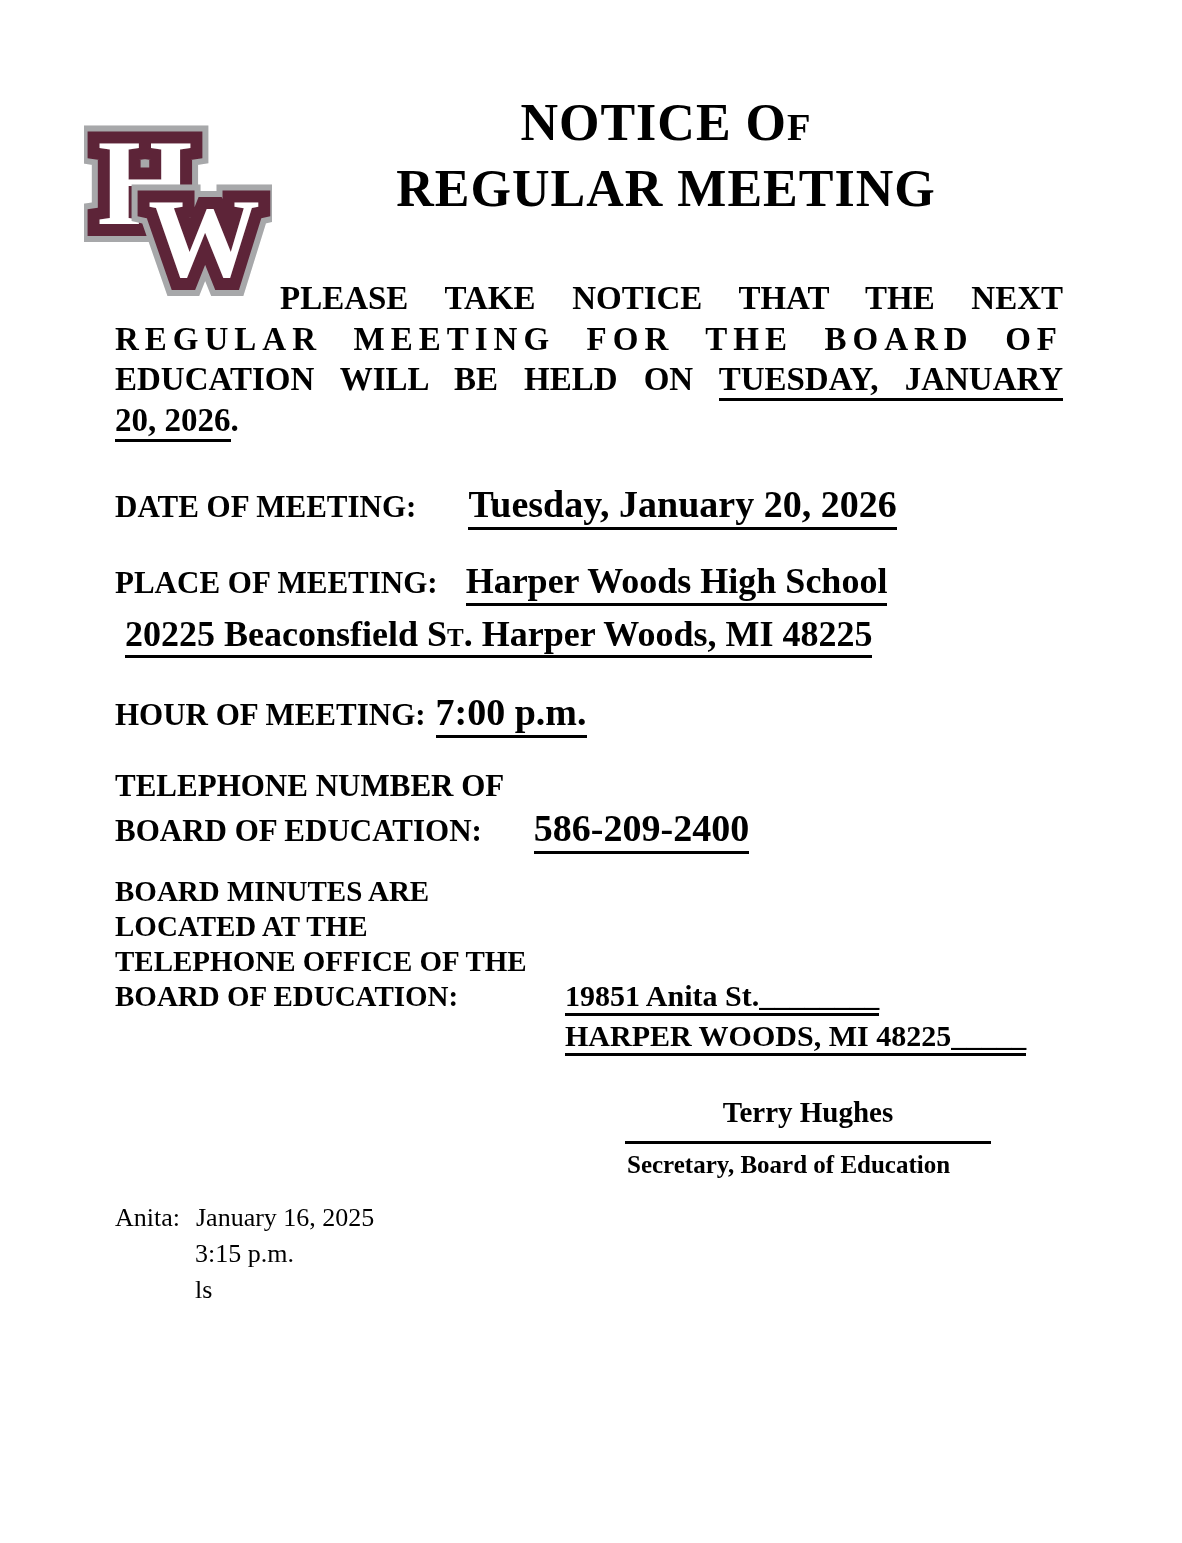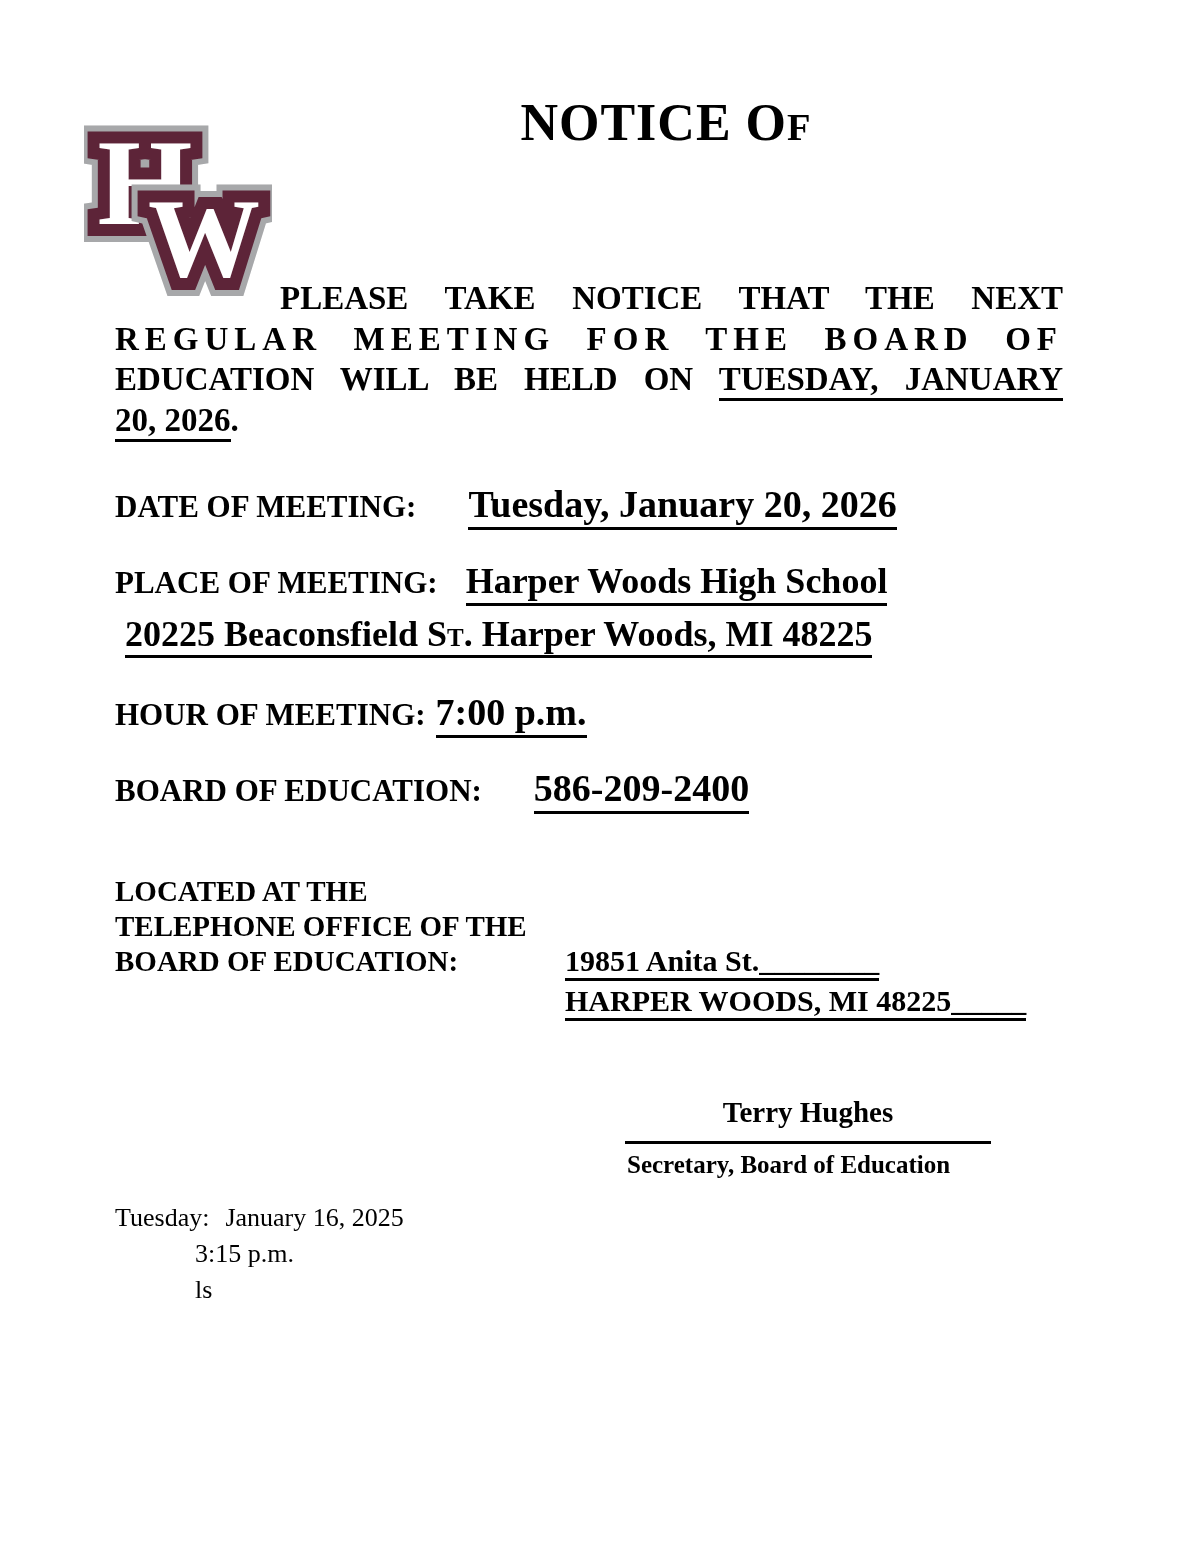--- a/index.html
+++ b/index.html
@@ -81,20 +81,21 @@
 
         <text x="120" y="166" font-size="112" fill="#a7a8aa" stroke="#a7a8aa" stroke-width="36" stroke-linejoin="miter" stroke-miterlimit="2.2">W</text>
         <text x="120" y="166" font-size="112" fill="#5d2438" stroke="#5d2438" stroke-width="24" stroke-linejoin="miter" stroke-miterlimit="2.2">W</text>
         <text x="120" y="166" font-size="112" fill="#ffffff">W</text>
       </g>
     </svg>
   </div>
 
   <div class="title">
     <div><span>NOTICE O</span><span class="small-f">F</span></div>
+    <div>REGULAR MEETING</div>
   </div>
 
   <div class="intro">
     <div class="jline l1">PLEASE TAKE NOTICE THAT THE NEXT</div>
     <div class="jline l2">REGULAR MEETING FOR THE BOARD OF</div>
     <div class="jline"><span>EDUCATION WILL BE HELD ON </span><span class="u3">TUESDAY, JANUARY</span></div>
     <div><span class="u3">20, 2026</span><span>.</span></div>
   </div>
 
   <div class="row date-row">
@@ -111,44 +112,46 @@
       <span class="medval"><span>20225 Beaconsfield </span><span class="smallcaps">St</span><span>. Harper Woods, MI 48225</span></span>
     </div>
   </div>
 
   <div class="row hour-row">
     <span class="lbl">HOUR OF MEETING:</span>
     <span class="bigval">7:00 p.m.</span>
   </div>
 
   <div class="phone-block">
+    <div class="phone-l1">TELEPHONE NUMBER OF</div>
     <div class="phone-l2">
       <span class="lbl">BOARD OF EDUCATION:</span>
       <span class="bigval">586-209-2400</span>
     </div>
   </div>
 
   <div class="minutes">
+    <div class="mrow">BOARD MINUTES ARE</div>
     <div class="mrow">LOCATED AT THE</div>
     <div class="mrow">TELEPHONE OFFICE OF THE</div>
     <div class="mrow">
       <span>BOARD OF EDUCATION:</span>
       <span class="mval mval-1">19851 Anita St.________</span>
     </div>
     <div class="mrow">
       <span class="mval mval-2">HARPER WOODS, MI 48225_____</span>
     </div>
   </div>
 
   <div class="signature">
     <div class="sig-line">Terry Hughes</div>
     <div class="sig-role">Secretary, Board of Education</div>
   </div>
 
   <div class="posted">
     <div>
-      <span>Tuesday:</span><span class="pdate">January 16, 2025</span>
+      <span>Anita:</span><span class="pdate">January 16, 2025</span>
     </div>
     <div class="pindent">3:15 p.m.</div>
     <div class="pindent">ls</div>
   </div>
 
 </div>
 
 </body></html>

